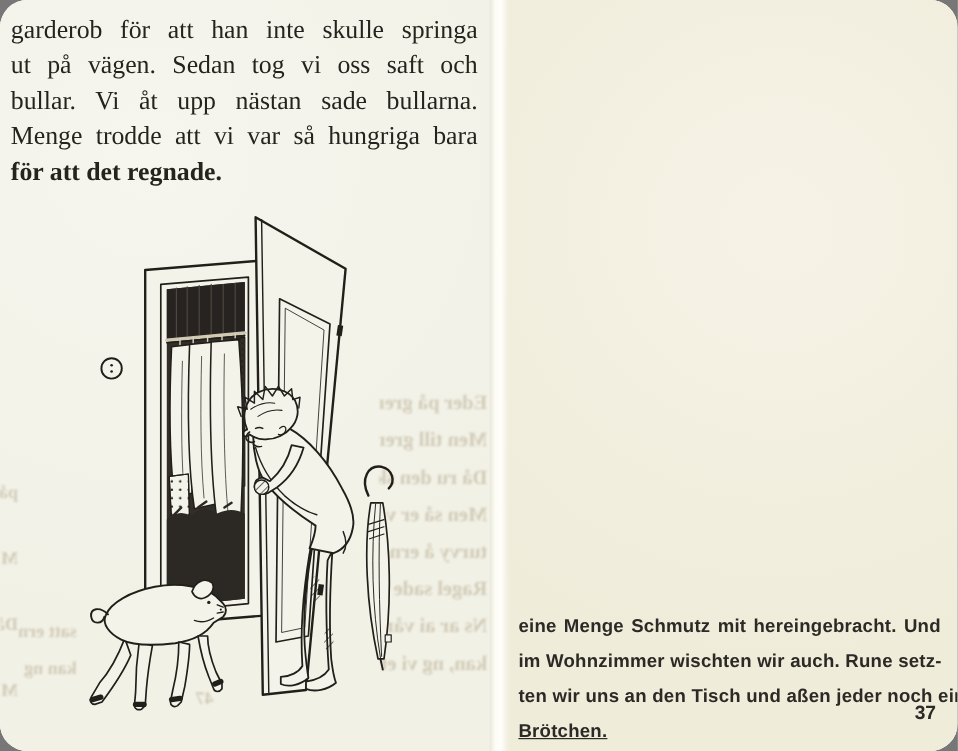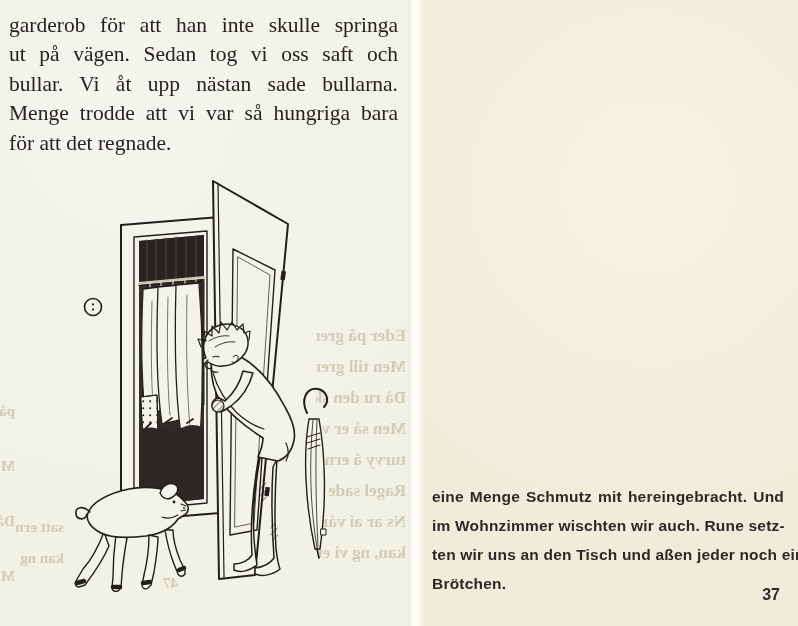--- a/index.html
+++ b/index.html
@@ -1,37 +1,37 @@
 <!DOCTYPE html>
 <html><head>
 <meta charset="utf-8">
 <style>
   html,body{margin:0;padding:0;background:#777;}
   #spread{position:relative;width:798px;height:626px;overflow:hidden;background:#fdfdf8;
-          font-family:"Liberation Serif",serif;}
+          font-family:"Liberation Serif",serif;border-radius:23px;}
   
   #page-left{position:absolute;left:0;top:0;width:408px;height:626px;
              background:#f4f3ea;
              background-image:radial-gradient(circle at 30% 20%, #f6f5ee 0%, #f2f1e6 70%);}
   #gutter{position:absolute;left:408px;top:0;width:16px;height:626px;
           background:linear-gradient(90deg,#e9e7db 0%,#fdfdf6 30%,#fffef9 60%,#efecdd 100%);}
   #page-right{position:absolute;left:424px;top:0;width:374px;height:626px;
               background:#f3efe0;
               background-image:radial-gradient(circle at 60% 30%, #f6f2e6 0%, #f0ecda 75%);}
   
   .sv-text{position:absolute;left:9px;top:11px;width:389px;color:#26231e;
            font-size:21.5px;line-height:29.4px;}
   .sv-text .jline{text-align:justify;text-align-last:justify;white-space:nowrap;}
-  .sv-text .jline.last{text-align:center;text-align-last:left;}
-  
-  .de-text{position:absolute;left:8px;top:482px;width:352px;color:#2b2a26;
+  .sv-text .jline.last{text-align:center;text-align-last:left;font-weight:bold;}
+  
+  .de-text{position:absolute;left:8px;top:508px;width:352px;color:#2b2a26;
            font-family:"Liberation Sans",sans-serif;font-weight:700;
            font-size:15.5px;line-height:29px;letter-spacing:.2px;}
   .de-text .jline{text-align:justify;text-align-last:justify;white-space:nowrap;}
-  .de-text .jline.last{text-align:center;text-align-last:left;}
+  .de-text .jline.last{text-align:center;text-align-last:left;text-decoration:underline;}
   .pageno{position:absolute;right:18px;top:586px;color:#2b2a26;
           font-family:"Liberation Sans",sans-serif;font-weight:700;font-size:16px;}
   
   .illus{position:absolute;}
   #illus-left{left:57px;top:161px;width:342px;height:462px;}
   .illus svg{width:100%;height:100%;display:block;}
   #page-left .paper{fill:#f4f3ea;}
   .v-bare .shorts{display:none;}
   
   .bleed{position:absolute;color:rgba(148,133,95,.34);filter:blur(.7px);

